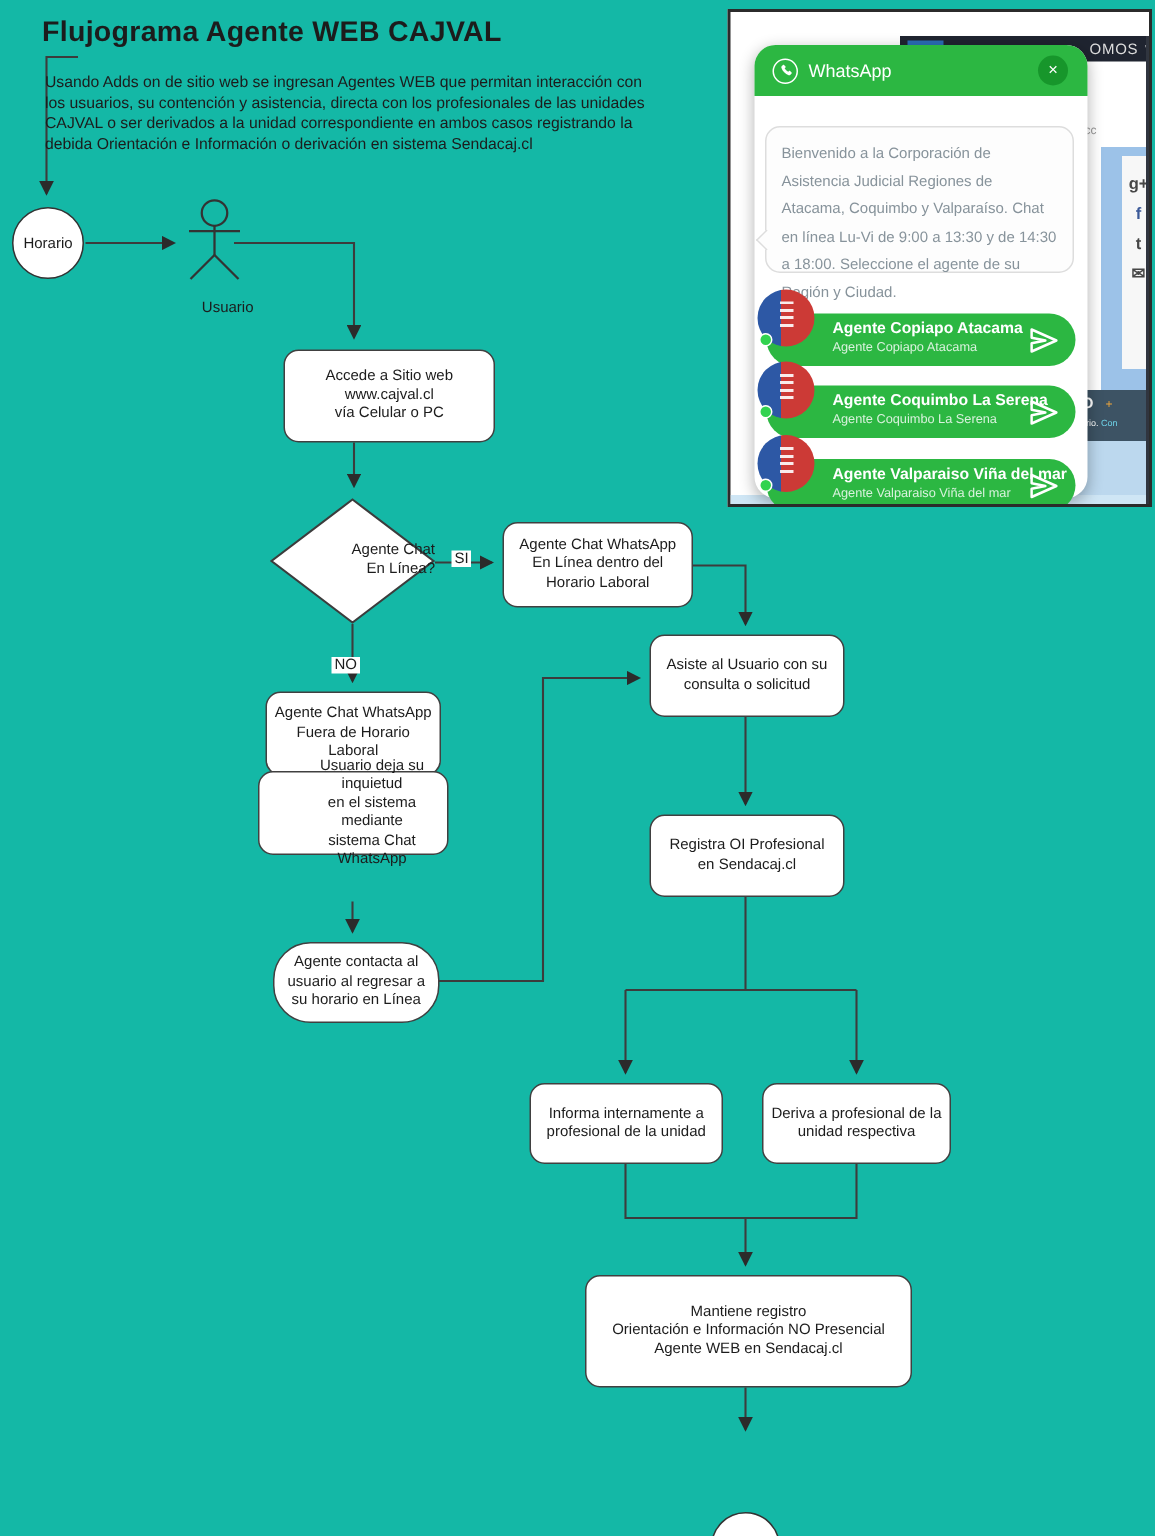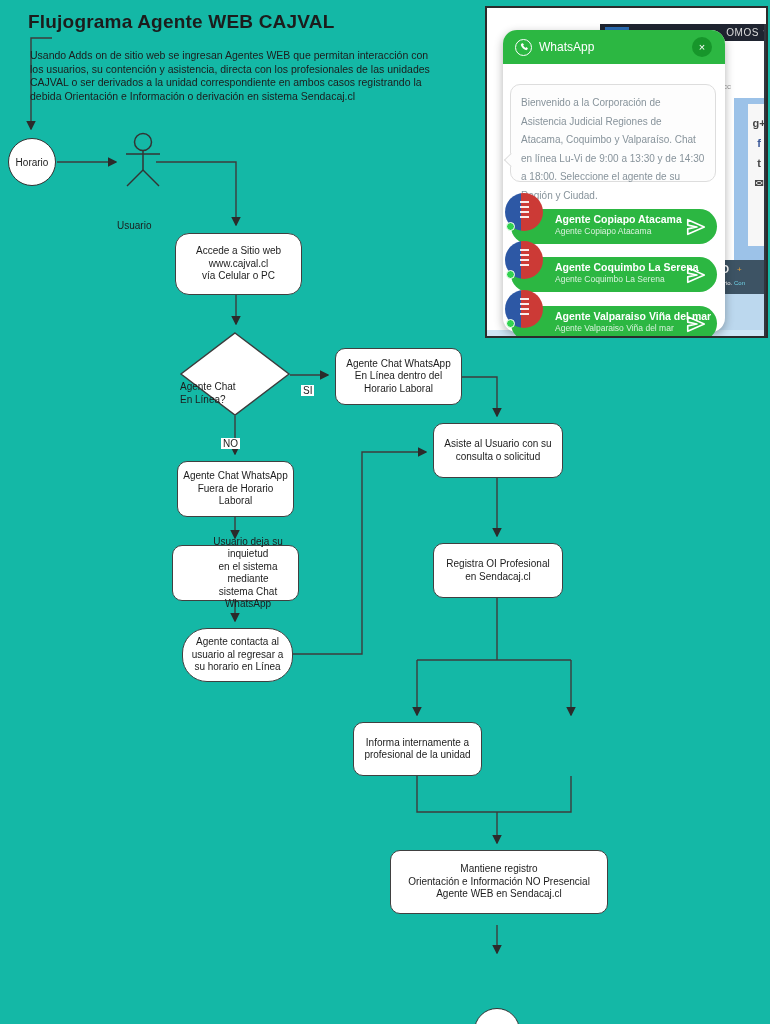--- a/index.html
+++ b/index.html
@@ -18,21 +18,21 @@
   .node {
     position:absolute; background:#fff; border:1.4px solid #404040; border-radius:10px;
     display:flex; align-items:center; justify-content:center; text-align:center;
     font-size:10px; line-height:12.5px; white-space:pre-line; padding:3px; z-index:3;
   }
   .circle {
     position:absolute; background:#fff; border:1.5px solid #333; border-radius:50%;
     display:flex; align-items:center; justify-content:center; font-size:10px; z-index:3;
   }
   .edge-label { position:absolute; font-size:10px; background:#fff; padding:0 2px; z-index:4; }
-  .plain-label { position:absolute; font-size:10px; text-align:left; z-index:3;margin-top:20px; }
+  .plain-label { position:absolute; font-size:10px; text-align:right; z-index:3; }
 
   
   #shot {
     position:absolute; left:485px; top:6px; width:283px; height:332px;
     border:2px solid #2b2b2b; background:#fff; overflow:hidden; z-index:2;
   }
   #navbar { position:absolute; left:113px; top:16px; width:170px; height:17px; background:#1f2430; }
   #nav-accent { position:absolute; left:5px; top:3px; width:24px; height:11px; background:#2a6db5; }
   #nav-item { position:absolute; right:0; top:3px; font-size:10px; color:#ddd; letter-spacing:.5px; }
   #corner-text { position:absolute; left:236px; top:74px; font-size:8px; color:#999; }
@@ -122,46 +122,48 @@
   </svg>
 
   <div id="title" class="abs">Flujograma Agente WEB CAJVAL</div>
   <div id="desc" class="abs">Usando Adds on de sitio web se ingresan Agentes WEB que permitan interacción con
 los usuarios, su contención y asistencia, directa con los profesionales de las unidades
 CAJVAL o ser derivados a la unidad correspondiente en ambos casos registrando la
 debida Orientación e Información o derivación en sistema Sendacaj.cl</div>
 
   <div class="circle" style="left:8px; top:138px; width:48px; height:48px;">Horario</div>
   <div class="plain-label" style="left:117px; top:200px; width:52px;">Usuario</div>
-  <div class="node" style="left:175px; top:233px; width:127px; height:62px;border-radius:14px;">Accede a Sitio web
+  <div class="node" style="left:189px; top:233px; width:141px; height:62px;">Accede a Sitio web
 www.cajval.cl
 vía Celular o PC</div>
   <div class="plain-label" style="left:180px; top:361px; width:110px; line-height:12.5px; white-space:pre-line;">Agente Chat
 En Línea?</div>
-  <div class="edge-label" style="left:301px; top:367px;margin-top:18px;">SI</div>
+  <div class="edge-label" style="left:301px; top:367px;">SI</div>
   <div class="edge-label" style="left:221px; top:438px;">NO</div>
   <div class="node" style="left:335px; top:348px; width:127px; height:57px;">Agente Chat WhatsApp
 En Línea dentro del
 Horario Laboral</div>
   <div class="node" style="left:177px; top:461px; width:117px; height:56px;">Agente Chat WhatsApp
 Fuera de Horario
 Laboral</div>
-  <div class="node" style="left:172px; top:545px; width:127px; height:56px;padding-left:28px;">Usuario deja su inquietud
+  <div class="node" style="left:172px; top:514px; width:127px; height:56px;padding-left:28px;">Usuario deja su inquietud
 en el sistema mediante
 sistema Chat WhatsApp</div>
   <div class="node" style="left:182px; top:628px; width:111px; height:54px;border-radius:25px;">Agente contacta al
 usuario al regresar a
 su horario en Línea</div>
   <div class="node" style="left:433px; top:423px; width:130px; height:55px;">Asiste al Usuario con su
 consulta o solicitud</div>
   <div class="node" style="left:433px; top:543px; width:130px; height:55px;">Registra OI Profesional
 en Sendacaj.cl</div>
   <div class="node" style="left:353px; top:722px; width:129px; height:54px;">Informa internamente a
 profesional de la unidad</div>
-  <div class="node" style="left:390px; top:850px; width:218px; height:64px;">Mantiene registro
+  <div class="node" style="left:508px; top:722px; width:126px; height:54px;">Deriva a profesional de la
+unidad respectiva</div>
+  <div class="node" style="left:390px; top:850px; width:218px; height:75px;">Mantiene registro
 Orientación e Información NO Presencial
 Agente WEB en Sendacaj.cl</div>
   <div class="circle" style="left:474px; top:1008px; width:46px; height:46px;">FIN</div>
 
   <div id="shot">
 
     <div id="navbar">
       <div id="nav-accent"></div>
       <div id="nav-item">OMOS ∨</div>
     </div>

